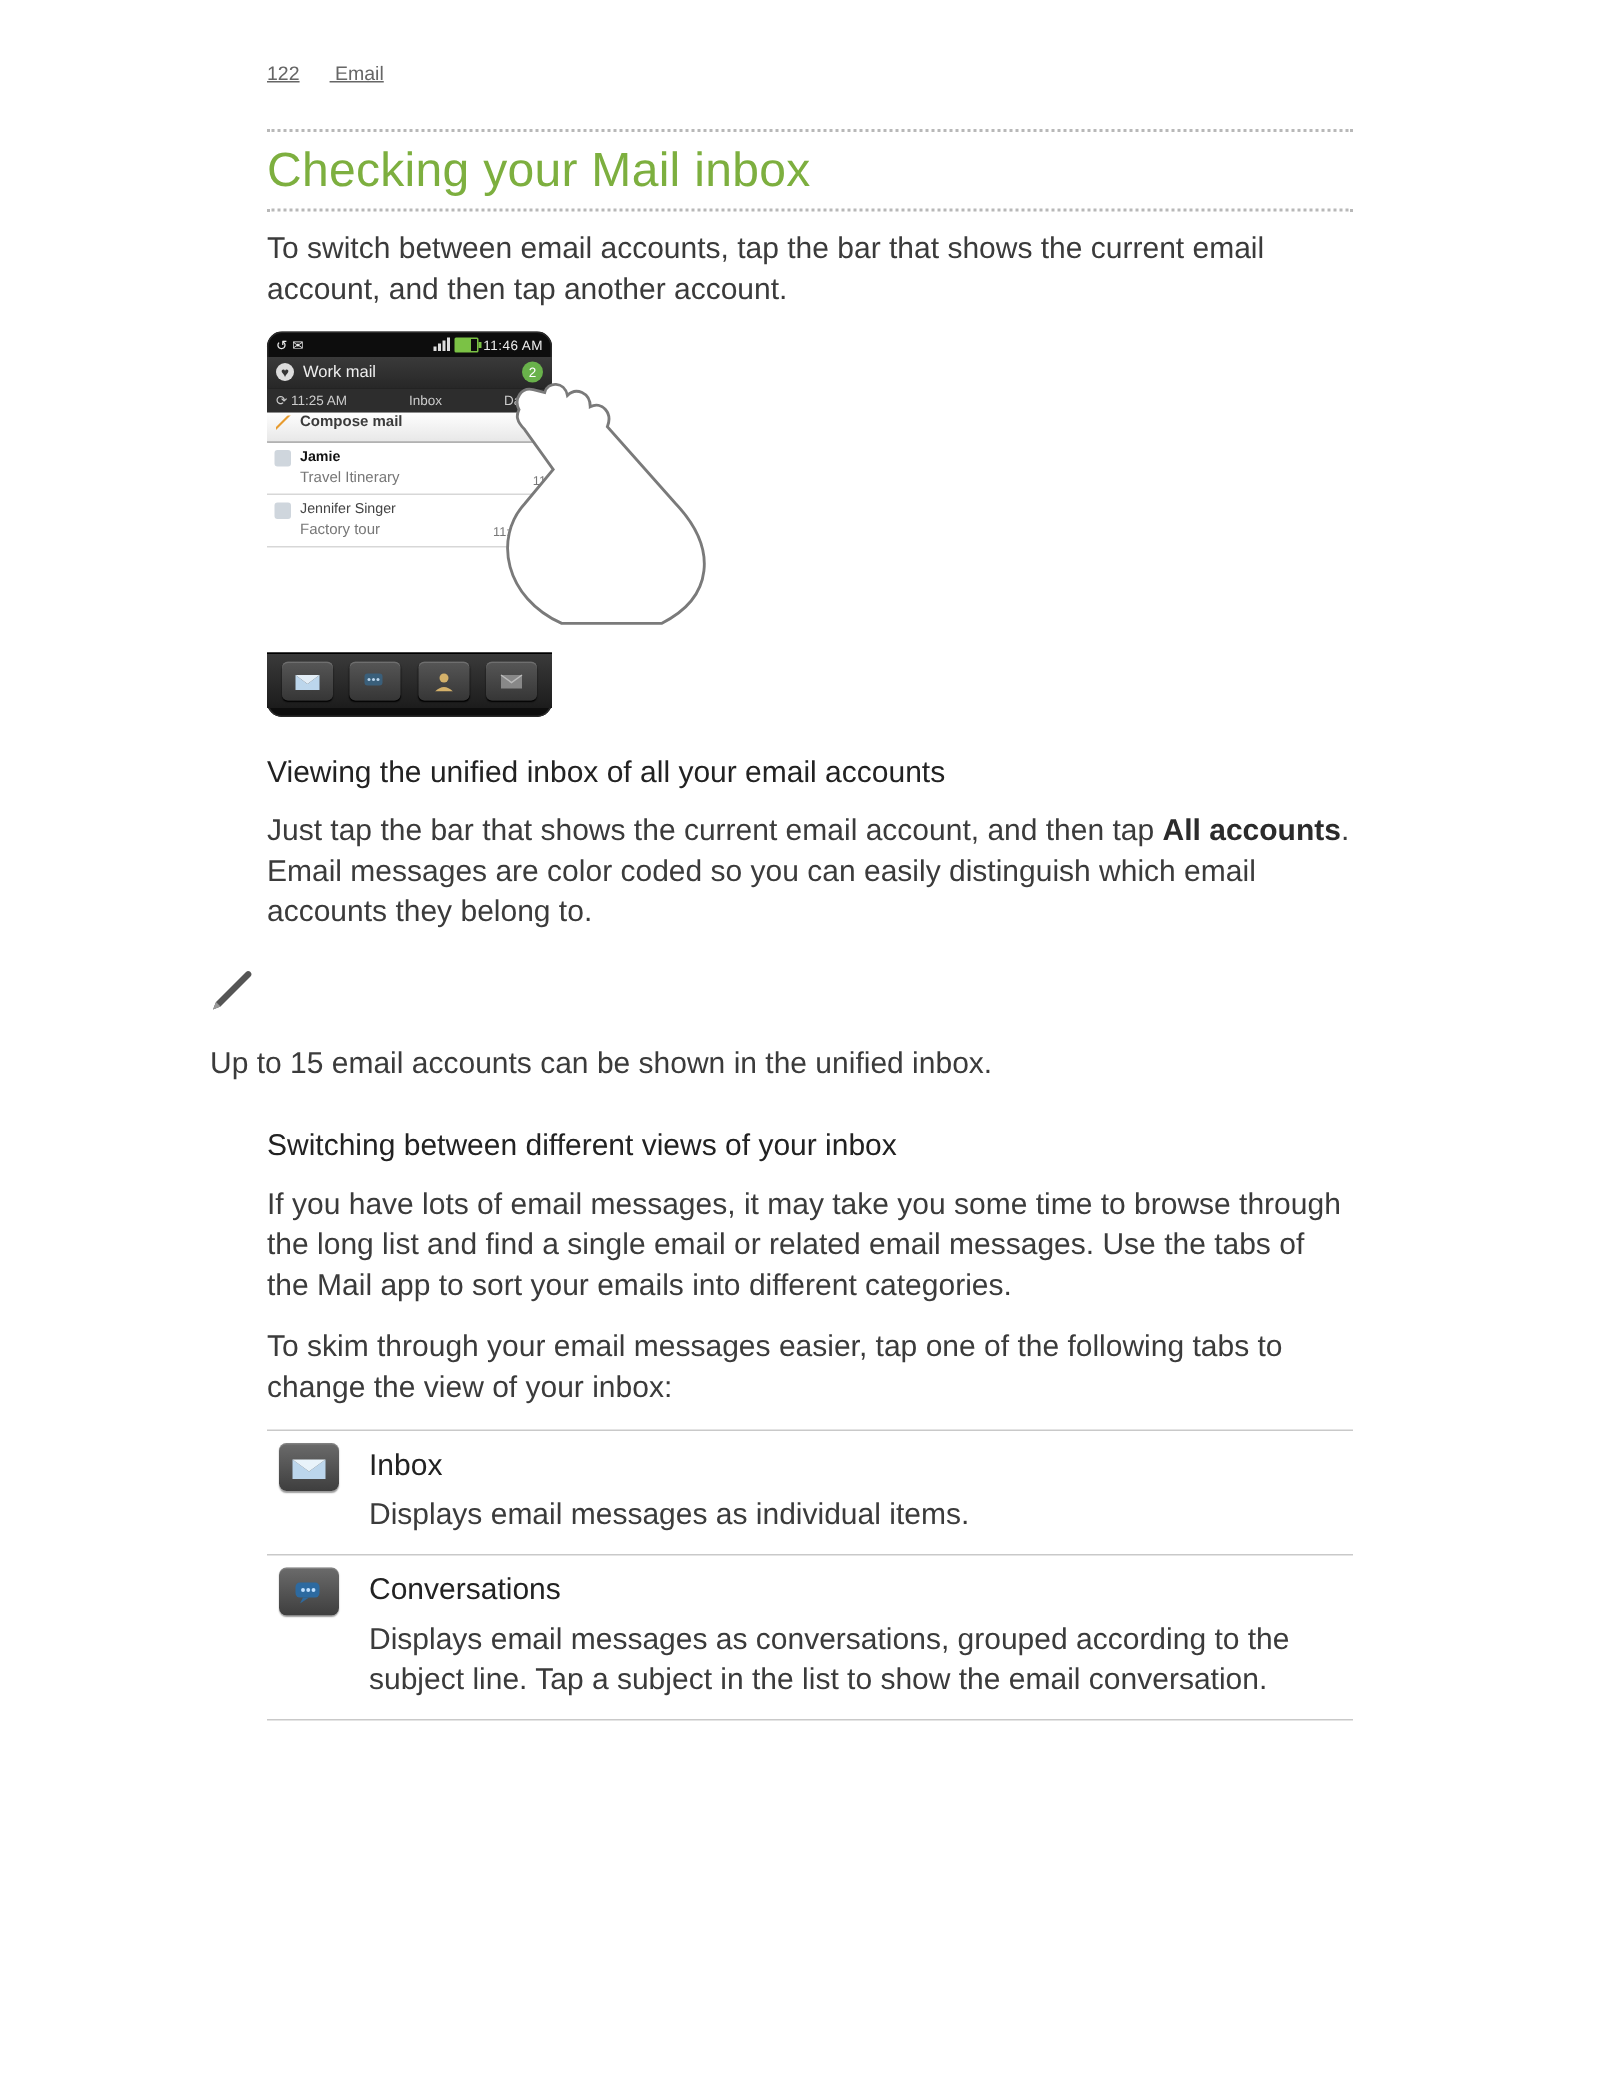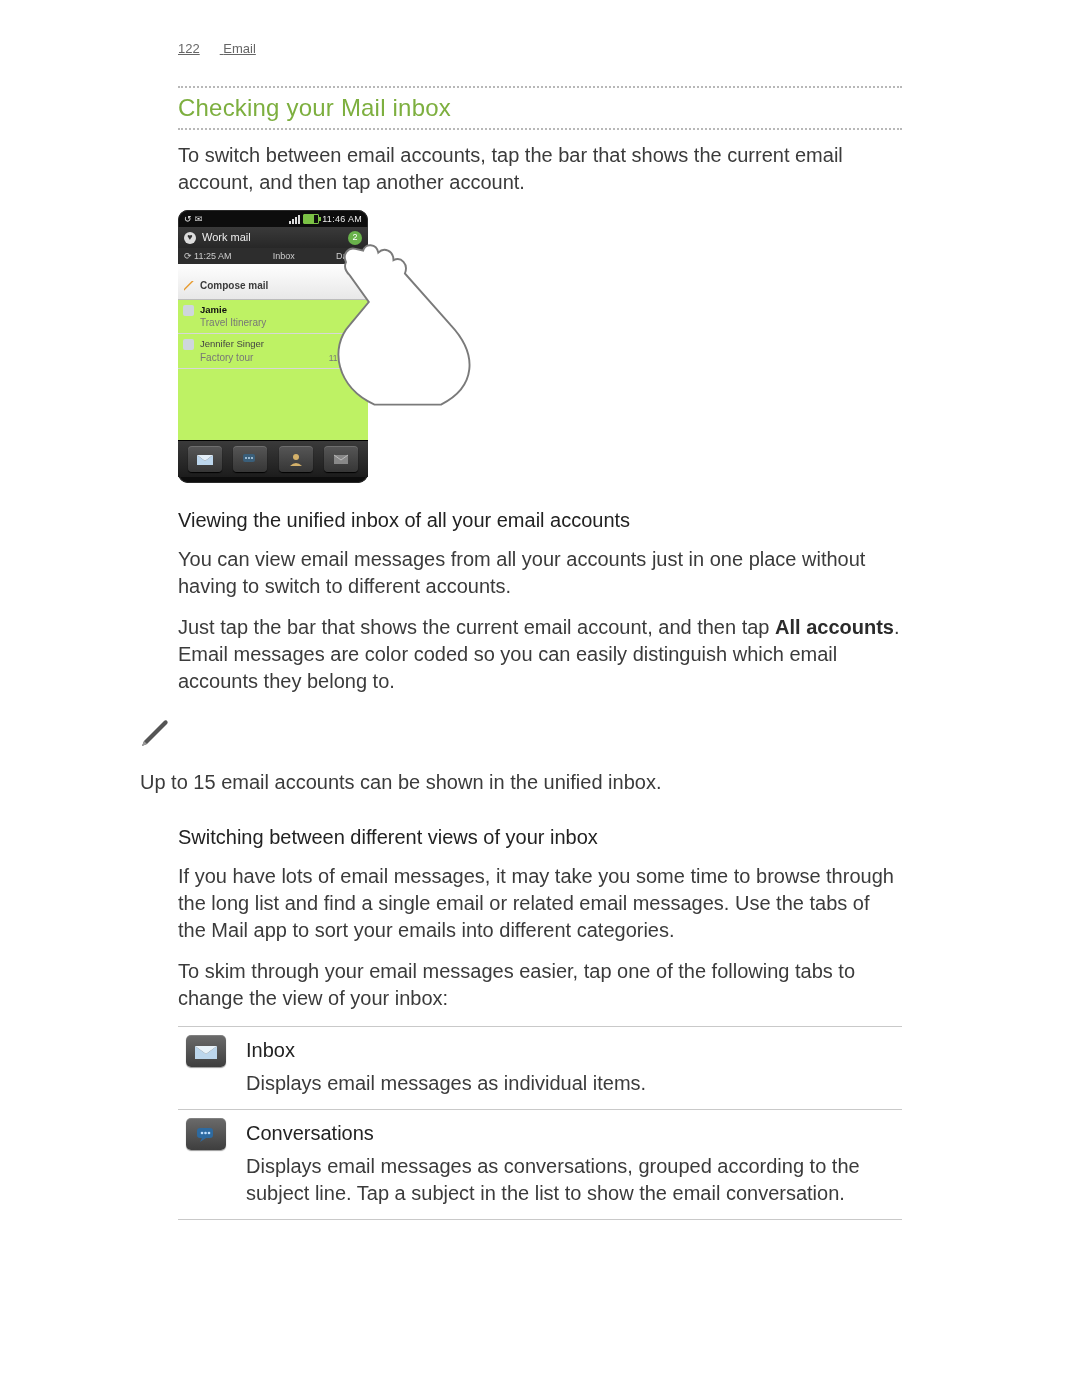--- a/index.html
+++ b/index.html
@@ -27,21 +27,21 @@
   }
   .header .pnum { margin-right: 20px; }
   .dotted-sep {
     border: none;
     border-top: 2px dotted #b8b8b8;
     margin: 0;
   }
   h2.section-title {
     color: #7daf3f;
     font-weight: 400;
-    font-size: 24px;
+    font-size: 32px;
     margin: 4px 0 4px 0;
     letter-spacing: 0.2px;
   }
   p { margin: 12px 0 14px 0; }
   .phone-wrap { margin: 8px 0 24px 0; position: relative; width: 270px; }
   .phone {
     width: 190px;
     background: #0d0d0d;
     border-radius: 10px;
     padding-bottom: 6px;
@@ -79,28 +79,28 @@
     margin-left:auto; background:#69b24b; color:#fff; width:14px;height:14px;
     border-radius:50%; font-size:9px; display:flex; align-items:center; justify-content:center;
   }
   .ph-subhdr {
     background:#2d2d2d; color:#ccc; font-size:9px;
     display:flex; padding:2px 6px; gap:8px;
   }
   .ph-subhdr .mid{flex:1; text-align:center;}
   .ph-compose {
     background:linear-gradient(#fefefe,#e8e8e8);
-    font-size:10px; font-weight:bold; padding:15px 6px 6px 6px;
+    font-size:10px; font-weight:bold; padding:0 6px 6px 6px;
     display:flex; align-items:center; gap:6px;
     border-bottom:1px solid #bcbcbc;
   }
   .ph-compose .pen {
     width:10px;height:10px;background:#e79b2f;clip-path:polygon(0 100%,100% 0,80% 0,0 80%);
   }
-  .ph-list { background:#bef264; min-height:140px;}
+  .ph-list { background:#ffffff; min-height:140px;}
   .ph-item {
     border-bottom:1px solid #d7d7d7; padding:4px 6px 3px 22px;
     font-size:9.5px; color:#444; position:relative;
   }
   .ph-item.bold .from{font-weight:bold;color:#111;}
   .ph-item .from{display:block;}
   .ph-item .subj{color:#777; font-size:10px;}
   .ph-item .time{position:absolute; right:4px; bottom:3px; font-size:8.5px; color:#777;}
   .ph-item .ico{
     position:absolute; left:5px; top:5px; width:11px;height:11px;
@@ -251,21 +251,20 @@
                C180 136 176 170 140 188
                L70 188
                C30 170 22 128 44 104
                L64 80
                L44 52
                C38 46 38 42 40 38 Z" fill="#ffffff" stroke="#7a7a7a" stroke-width="2"></path>
     </svg>
   </div>
 
   <h3 class="subhead">Viewing the unified inbox of all your email accounts</h3>
-  <p>You can view email messages from all your accounts just in one place without having to switch to different accounts.</p>
   <p>
     <span>Just tap the bar that shows the current email account, and then tap </span><b>All accounts</b><span>. Email messages are color coded so you can easily distinguish which email accounts they belong to.</span>
   </p>
 
   <div class="note-row">
     <svg width="34" height="34" viewBox="0 0 34 34">
       <path d="M4 28 L24 8 C26 6 29 9 27 11 L7 31 L2 33 Z" fill="#555"></path>
       <path d="M2 33 L7 31 L4 28 Z" fill="#999"></path>
     </svg>
     <p>Up to 15 email accounts can be shown in the unified inbox.</p>

